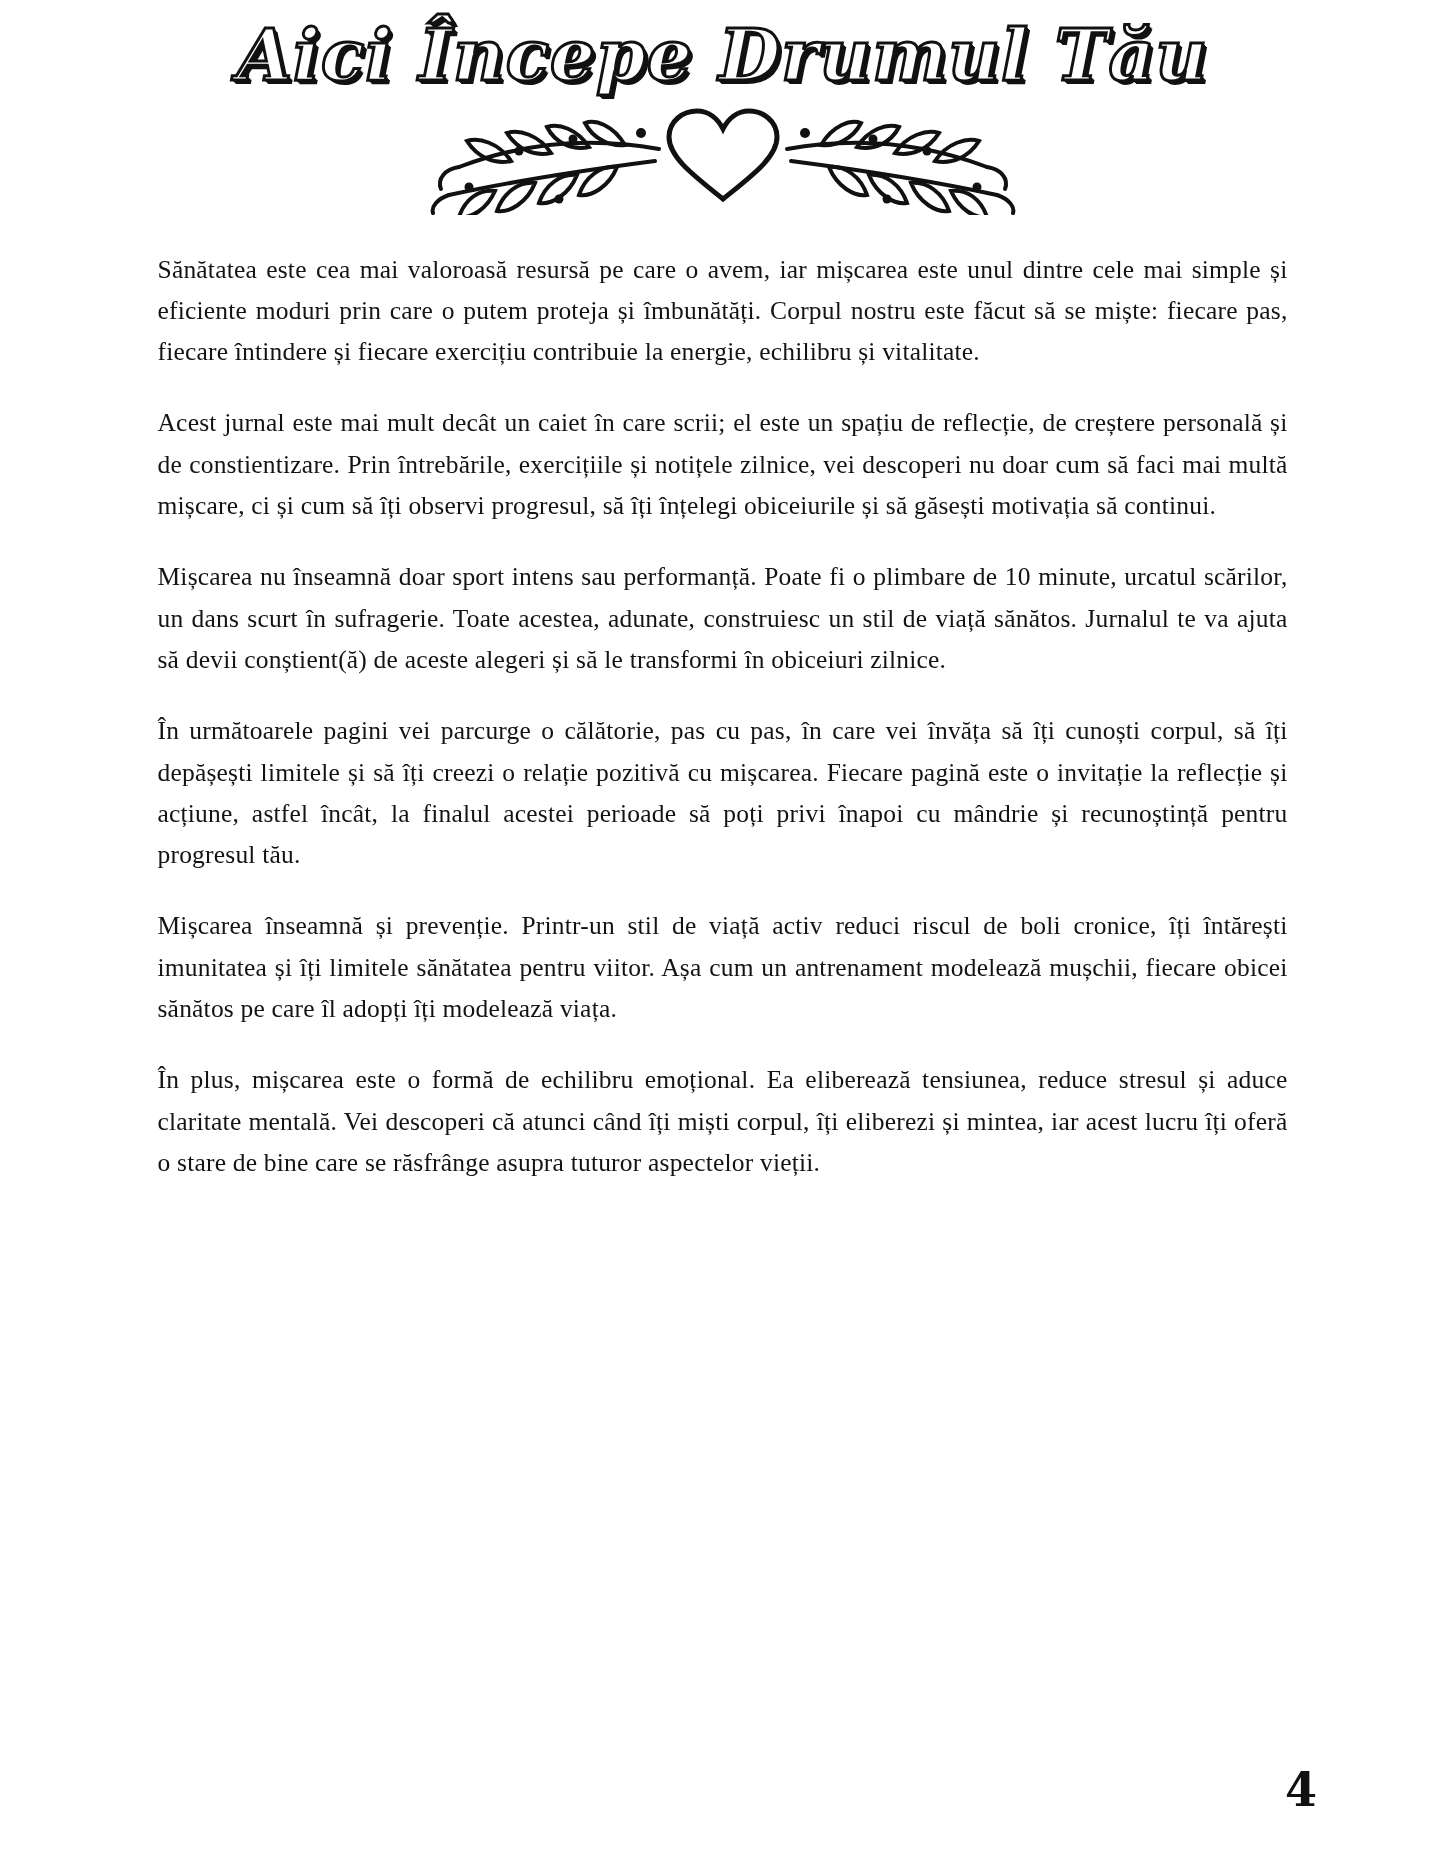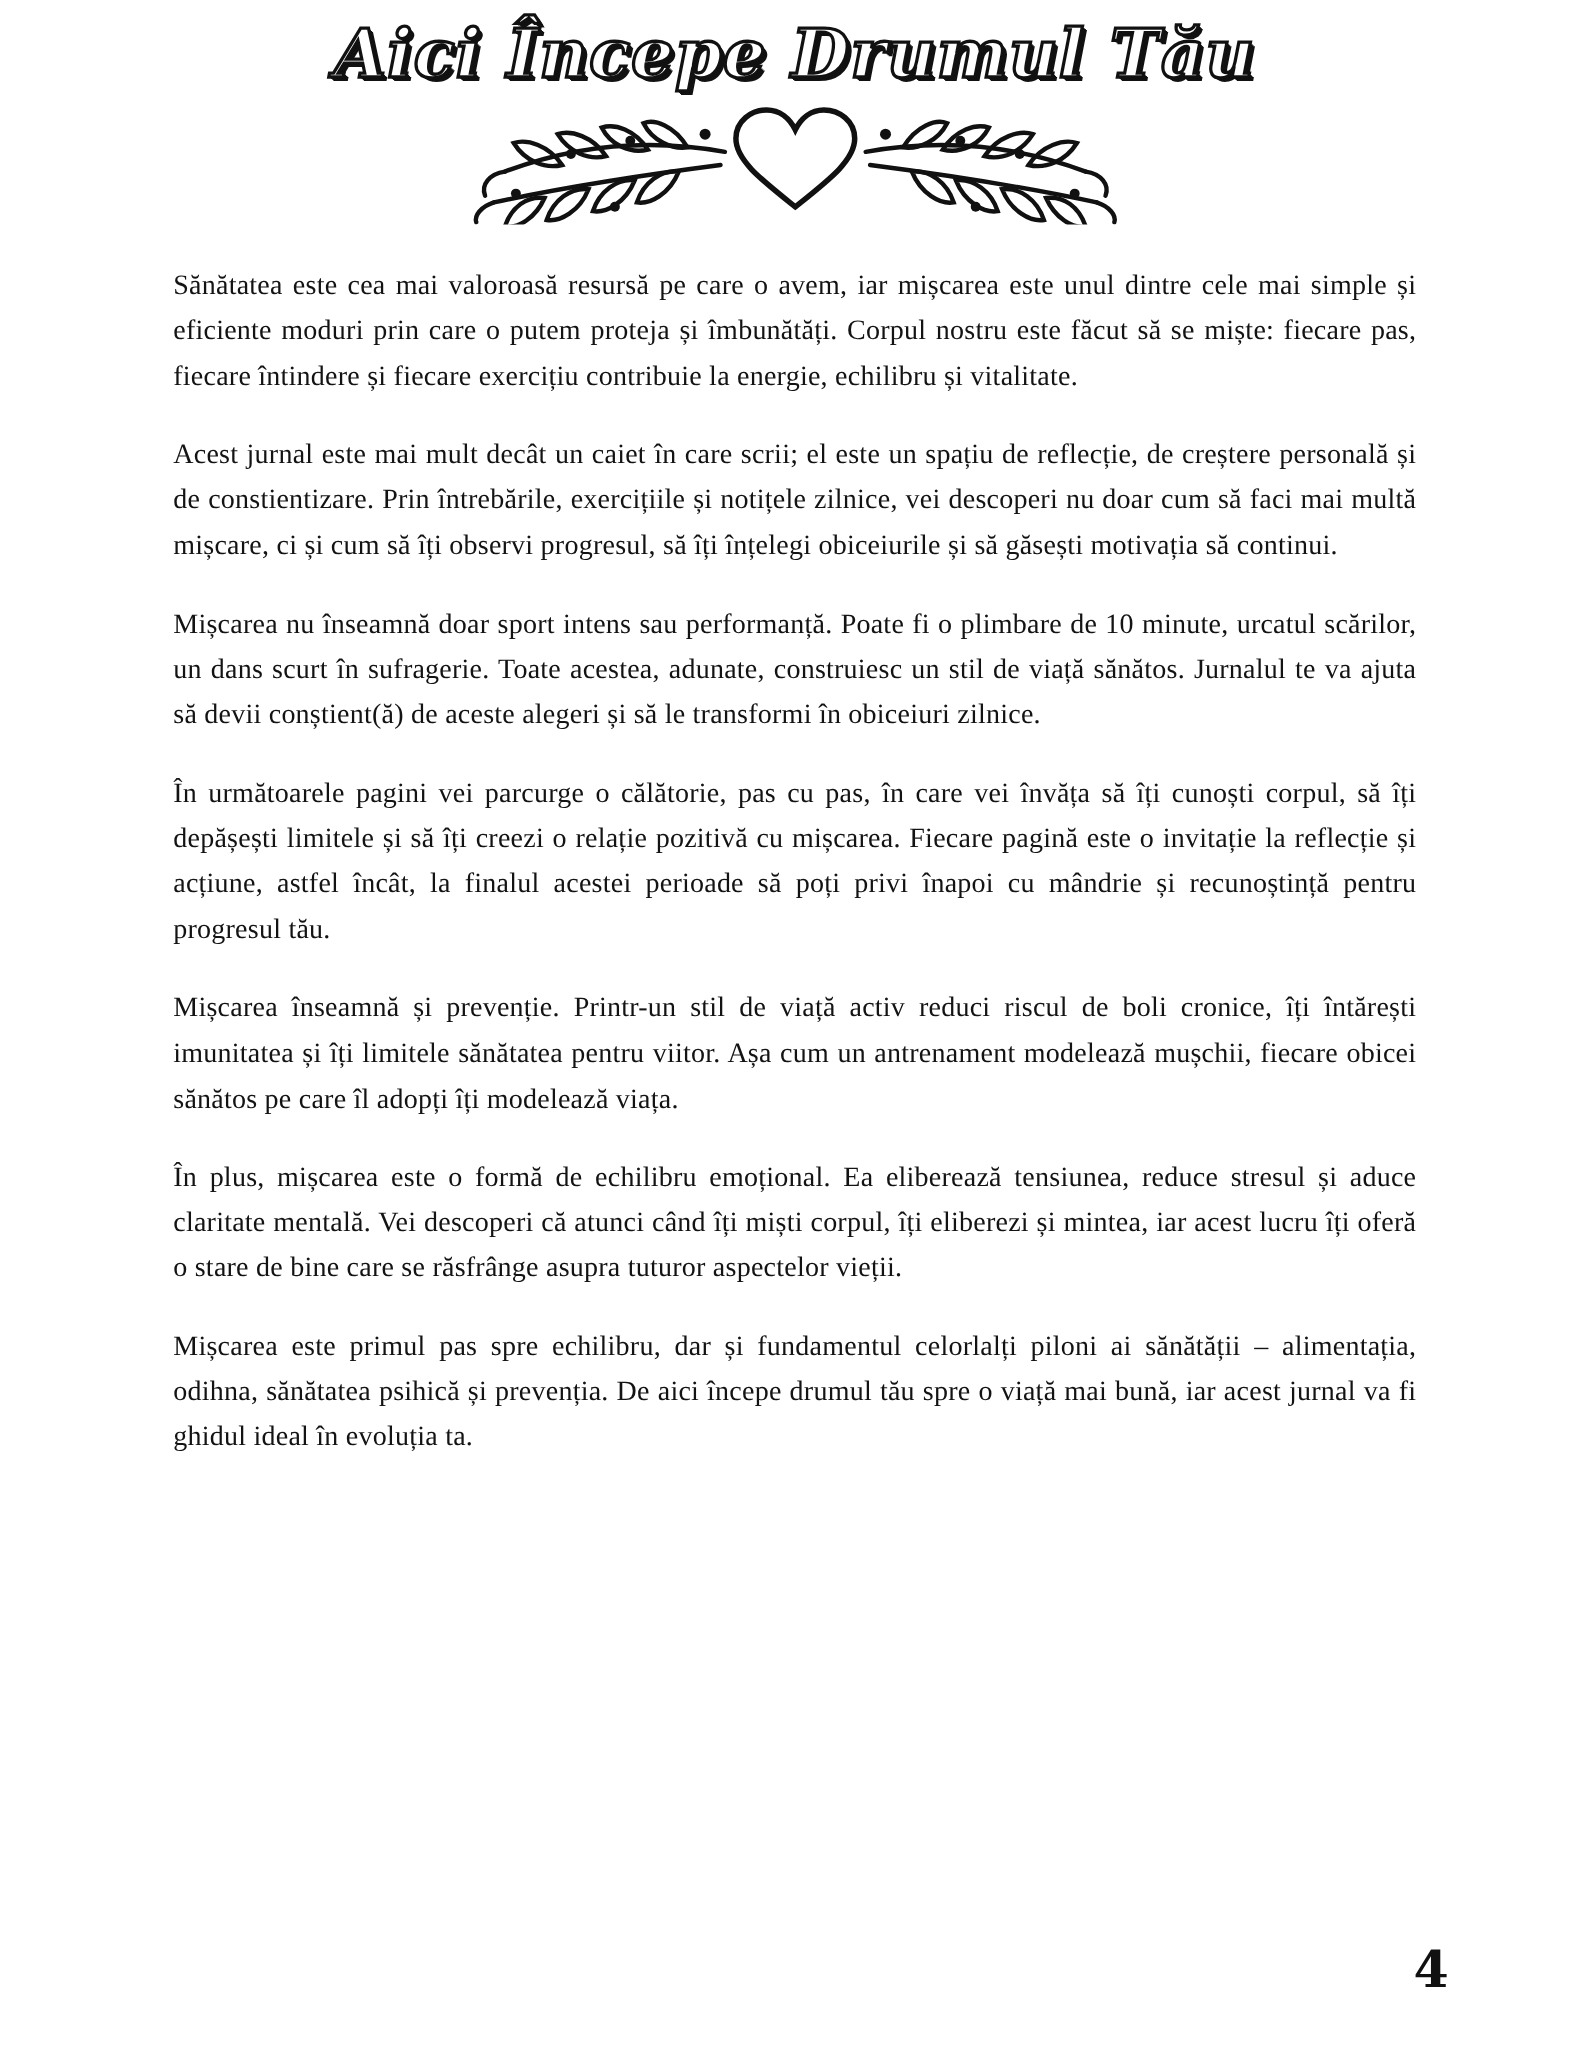--- a/index.html
+++ b/index.html
@@ -20,21 +20,21 @@
 
   
   .header {
     padding-top: 18px;
     text-align: center;
   }
   .title {
     font-family: "DejaVu Serif", serif;
     font-style: italic;
     font-weight: bold;
-    font-size: 61px;
+    font-size: 71px;
     line-height: 1.05;
     letter-spacing: 1px;
     color: #ffffff;
     -webkit-text-stroke: 3px #111111;
     text-shadow:
        4px 4px 0 #111111,
        3px 3px 0 #111111,
        2px 2px 0 #111111;
     margin: 0;
     white-space: nowrap;
@@ -139,18 +139,17 @@
     </div>
   </div>
 
   <div class="content">
     <p class="para">Sănătatea este cea mai valoroasă resursă pe care o avem, iar mișcarea este unul dintre cele mai simple și eficiente moduri prin care o putem proteja și îmbunătăți. Corpul nostru este făcut să se miște: fiecare pas, fiecare întindere și fiecare exercițiu contribuie la energie, echilibru și vitalitate.</p>
     <p class="para">Acest jurnal este mai mult decât un caiet în care scrii; el este un spațiu de reflecție,  de creștere personală și de constientizare. Prin întrebările, exercițiile și notițele zilnice, vei descoperi nu doar cum să faci mai multă mișcare, ci și cum să îți observi progresul, să îți înțelegi obiceiurile și să găsești motivația să continui.</p>
     <p class="para">Mișcarea nu înseamnă doar sport intens sau performanță. Poate fi o plimbare de 10 minute, urcatul scărilor, un dans scurt în sufragerie. Toate acestea, adunate, construiesc un stil de viață sănătos. Jurnalul te va ajuta să devii conștient(ă) de aceste alegeri și să le transformi în obiceiuri zilnice.</p>
     <p class="para">În următoarele pagini vei parcurge o călătorie, pas cu pas, în care vei învăța să îți cunoști corpul, să îți depășești limitele și să îți creezi o relație pozitivă cu mișcarea. Fiecare pagină este o invitație la reflecție și acțiune, astfel încât, la finalul acestei perioade să poți privi înapoi cu mândrie și recunoștință pentru progresul tău.</p>
     <p class="para">Mișcarea înseamnă și prevenție. Printr-un stil de viață activ reduci riscul de boli cronice, îți întărești imunitatea și îți limitele sănătatea pentru viitor. Așa cum un antrenament modelează mușchii, fiecare obicei sănătos pe care îl adopți îți modelează viața.</p>
     <p class="para">În plus, mișcarea este o formă de echilibru emoțional. Ea eliberează tensiunea, reduce stresul și aduce claritate mentală. Vei descoperi că atunci când îți miști corpul, îți eliberezi și mintea, iar acest lucru îți oferă o stare de bine care se răsfrânge asupra tuturor aspectelor vieții.</p>
-    <p class="para">Mișcarea este primul pas spre echilibru, dar și fundamentul celorlalți piloni ai sănătății – alimentația, odihna, sănătatea psihică și prevenția. De aici începe drumul tău spre o viață mai bună, iar acest jurnal va fi ghidul ideal în evoluția ta.</p>
   </div>
 
   <div class="page-number">4</div>
 
 </div>
 
 </body></html>

